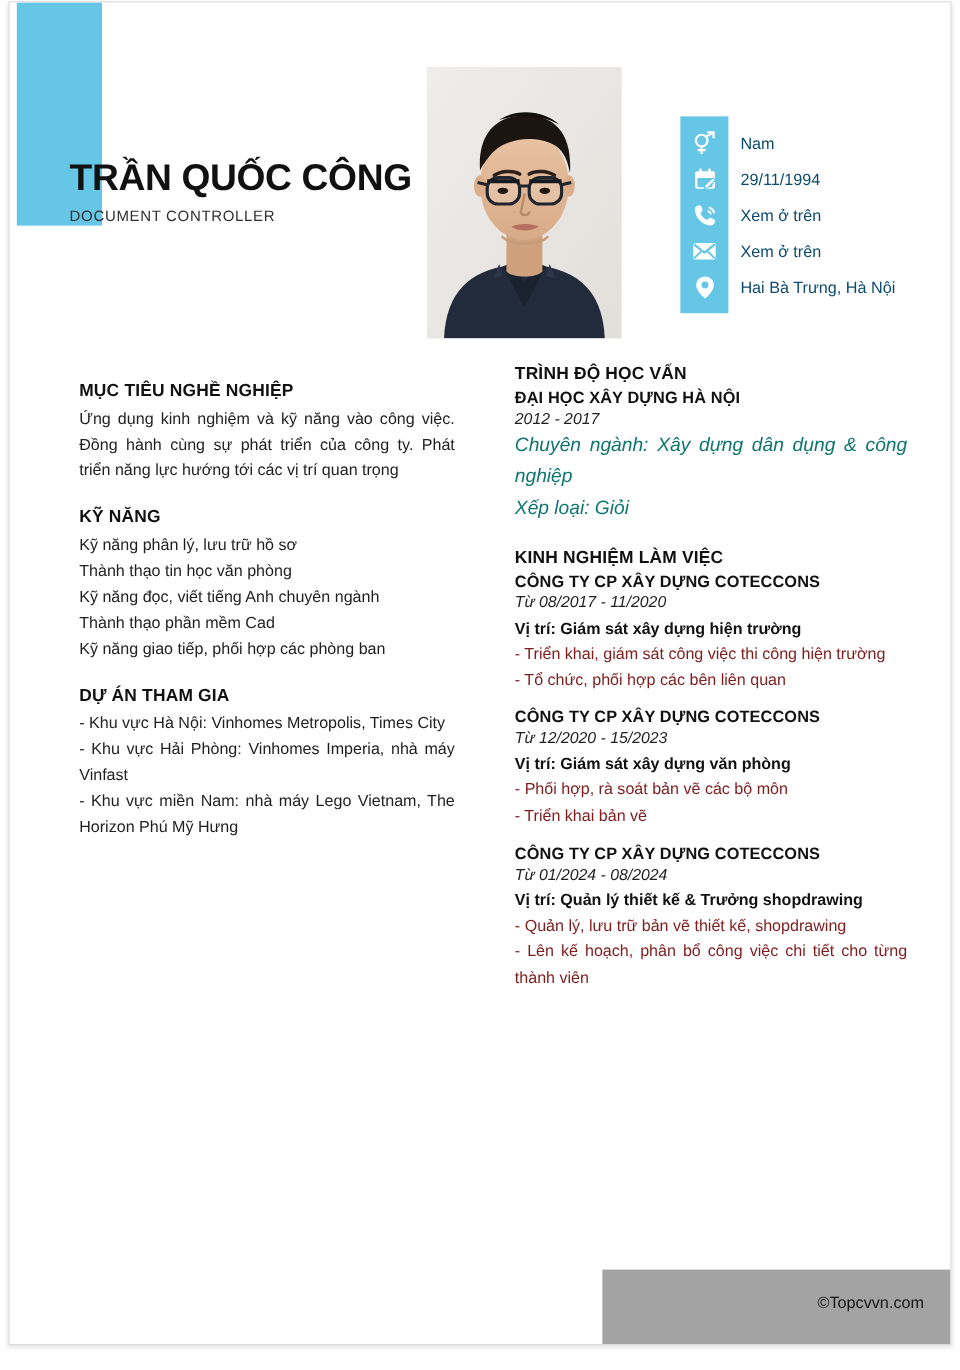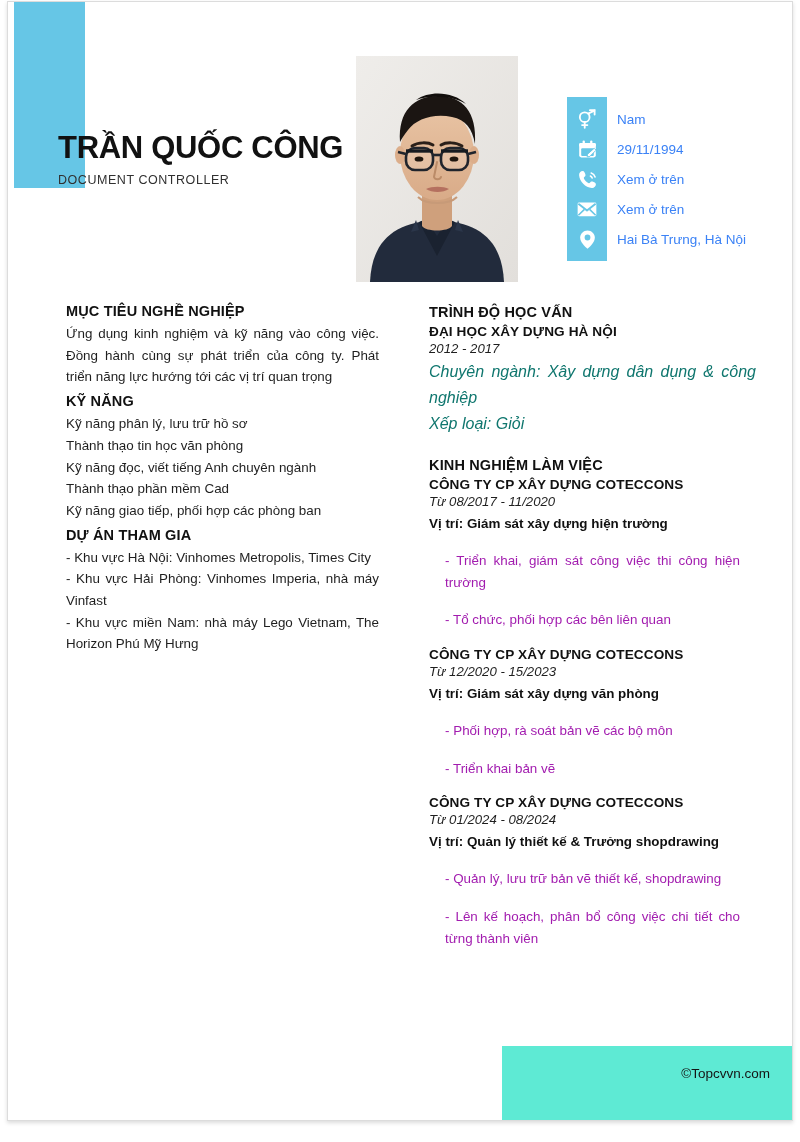--- a/index.html
+++ b/index.html
@@ -98,21 +98,21 @@
     padding-left: 10px;
     padding-top: 7px;
     display: flex;
     flex-direction: column;
   }
   .contact-value {
     height: 30px;
     display: flex;
     align-items: center;
     font-size: 13.5px;
-    color: #3b82f6;
+    color: #0c4a6e;
     white-space: nowrap;
   }
 
   
   .columns {
     position: relative;
     display: flex;
     padding: 0;
   }
   .col-left {
@@ -126,21 +126,21 @@
     box-sizing: border-box;
   }
 
   .sec-title {
     font-size: 14.5px;
     font-weight: bold;
     color: #111111;
     letter-spacing: 0.15px;
     margin: 0 0 4px 0;
   }
-  .col-left .sec-title { margin-top: 5px; }
+  .col-left .sec-title { margin-top: 20px; }
   .col-right .sec-title { margin-top: 6px; }
 
   .para {
     font-size: 13.4px;
     line-height: 1.62;
     color: #1f1f1f;
     text-align: justify;
     margin: 0;
   }
   .line {
@@ -169,42 +169,42 @@
     font-size: 13.4px;
     font-weight: bold;
     color: #111111;
     margin: 0;
     line-height: 1.6;
     text-align: justify;
   }
   .bullet {
     font-size: 13.4px;
     line-height: 1.62;
-    color: #a21caf;
-    margin: 16px;
+    color: #7f1d1d;
+    margin: 0;
     text-align: justify;
   }
   .edu-meta {
     font-size: 16px;
     line-height: 1.62;
     color: #0f766e;
     margin: 0;
     text-align: justify;
     font-style: italic;
   }
   .job { margin-top: 13px; }
 
   
   .footer-band {
     position: absolute;
     left: 494px;
     right: 0;
     bottom: 0;
-    height: 74px;
-    background: #5eead4;
+    height: 62px;
+    background: #a3a3a3;
   }
   .footer-credit {
     position: absolute;
     right: 22px;
     top: 20px;
     font-size: 13.5px;
     color: #151515;
   }
 </style>
 </head>

